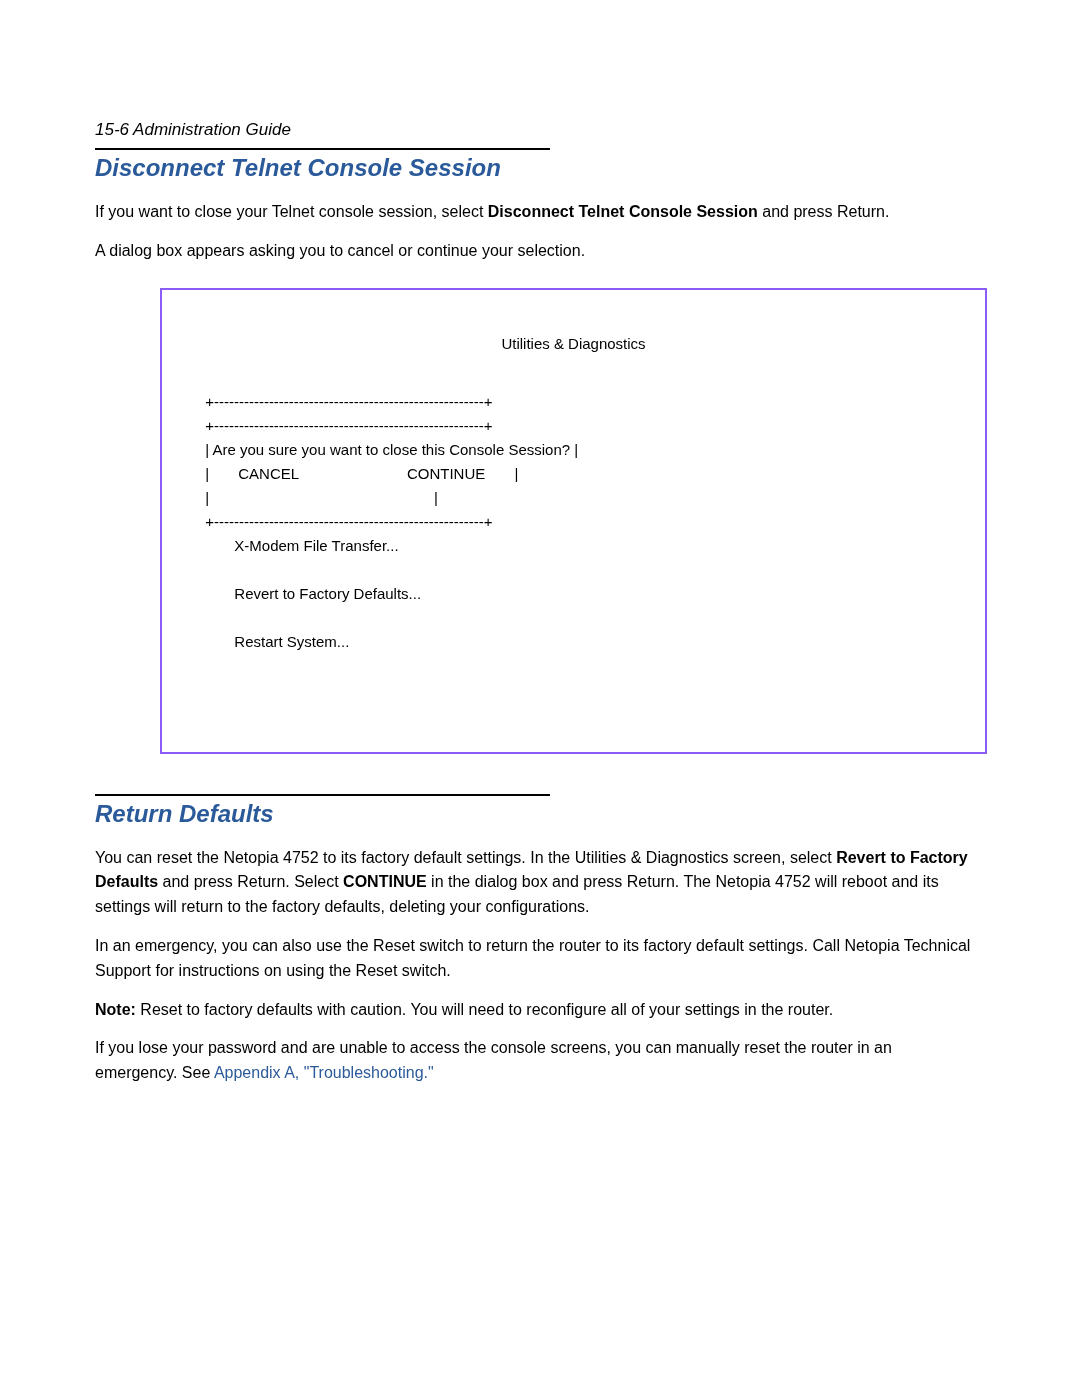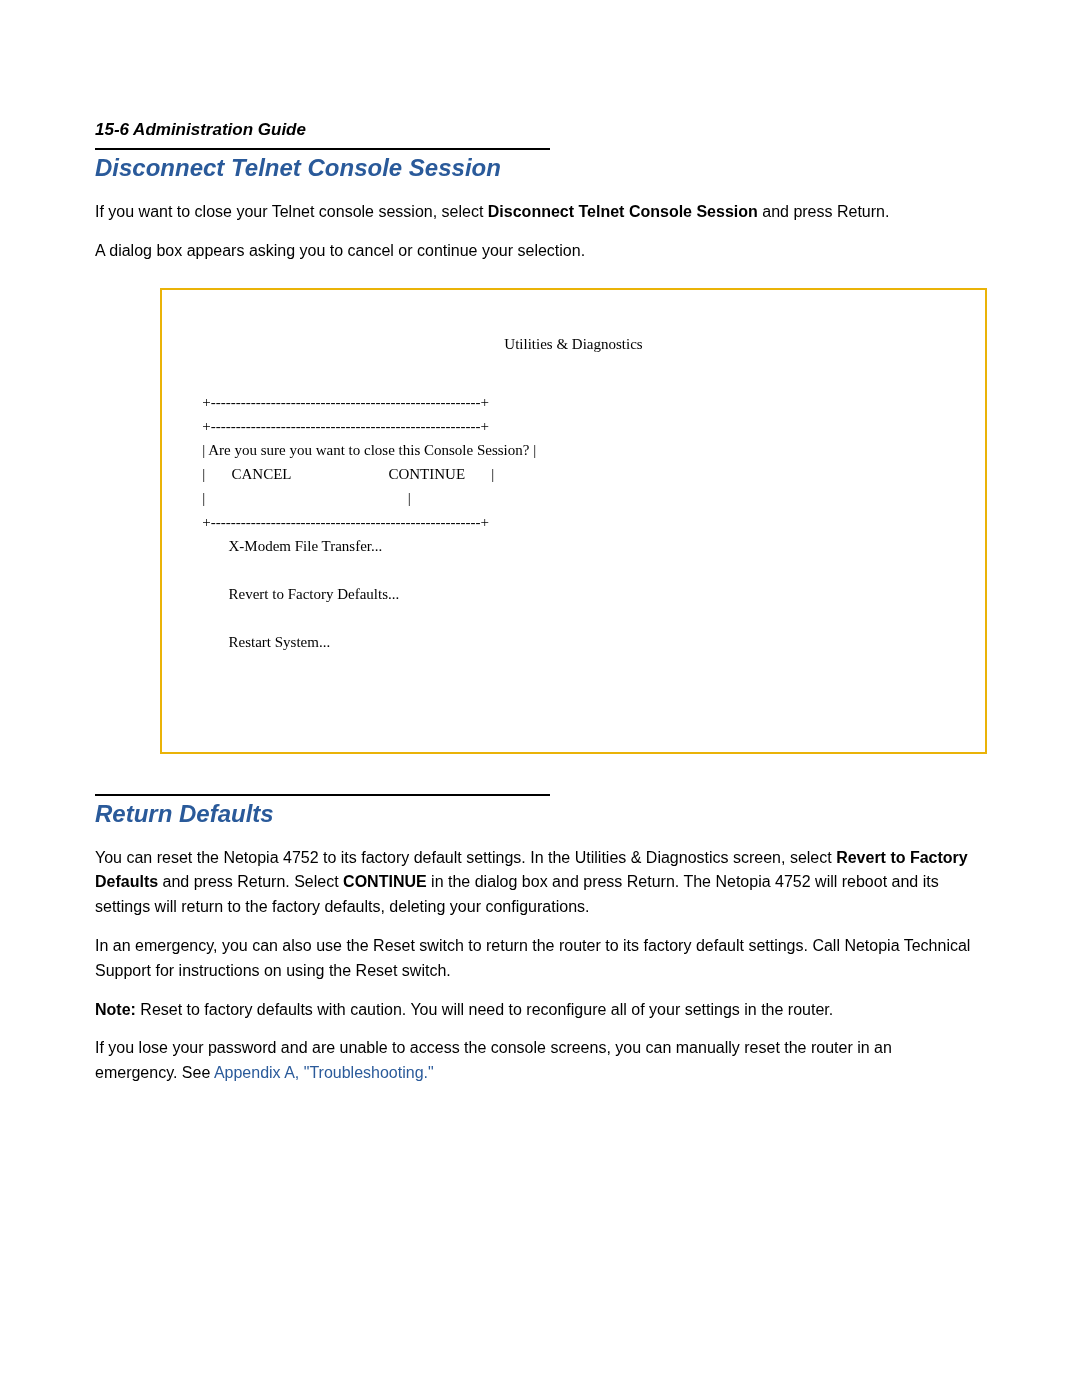--- a/index.html
+++ b/index.html
@@ -7,21 +7,21 @@
       padding: 0;
       background: #fff;
       font-family: Arial, Helvetica, sans-serif;
       width: 1080px;
     }
     .page {
       padding: 120px 95px 60px 95px;
     }
     .page-header {
       font-family: Arial, Helvetica, sans-serif;
-      font-weight: bold;
+      font-weight: normal;
       font-style: italic;
       font-size: 17px;
       color: #000;
       margin-bottom: 8px;
     }
     .section-rule {
       border: none;
       border-top: 2px solid #000;
       width: 455px;
       margin: 0 0 4px 0;
@@ -41,25 +41,25 @@
       line-height: 1.55;
       margin: 0 12px 14px 0;
     }
     .bold {
       font-weight: bold;
     }
     .link {
       color: #2a5a9a;
     }
     .terminal-box {
-      border: 2px solid #eab308;
+      border: 2px solid #8b5cf6;
       margin: 24px 0 12px 65px;
       width: 795px;
       padding: 18px 14px 50px 14px;
-      font-family: Liberation Serif, serif;
+      font-family: Liberation Sans, sans-serif;
       font-size: 15px;
       color: #000;
       line-height: 1.6;
       white-space: pre;
     }
     .terminal-title {
       text-align: center;
       margin-bottom: 10px;
     }
     .terminal-content {

